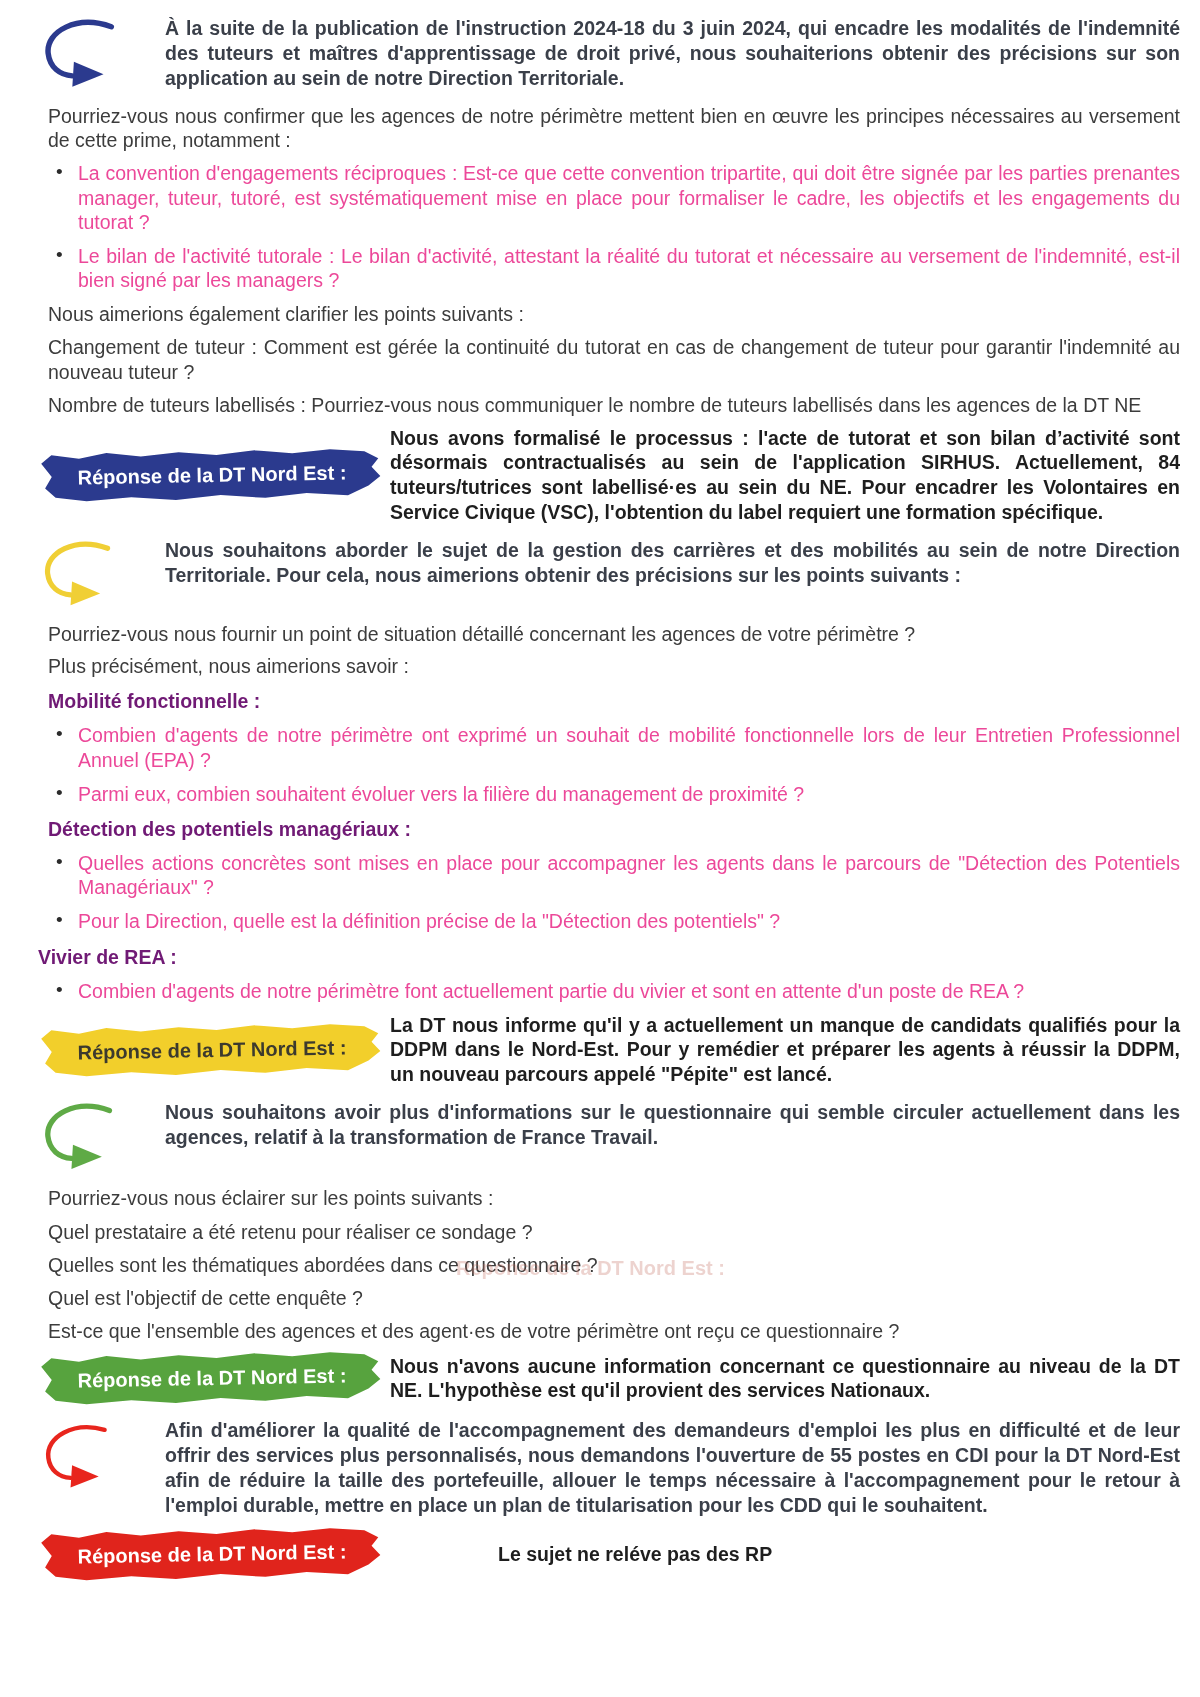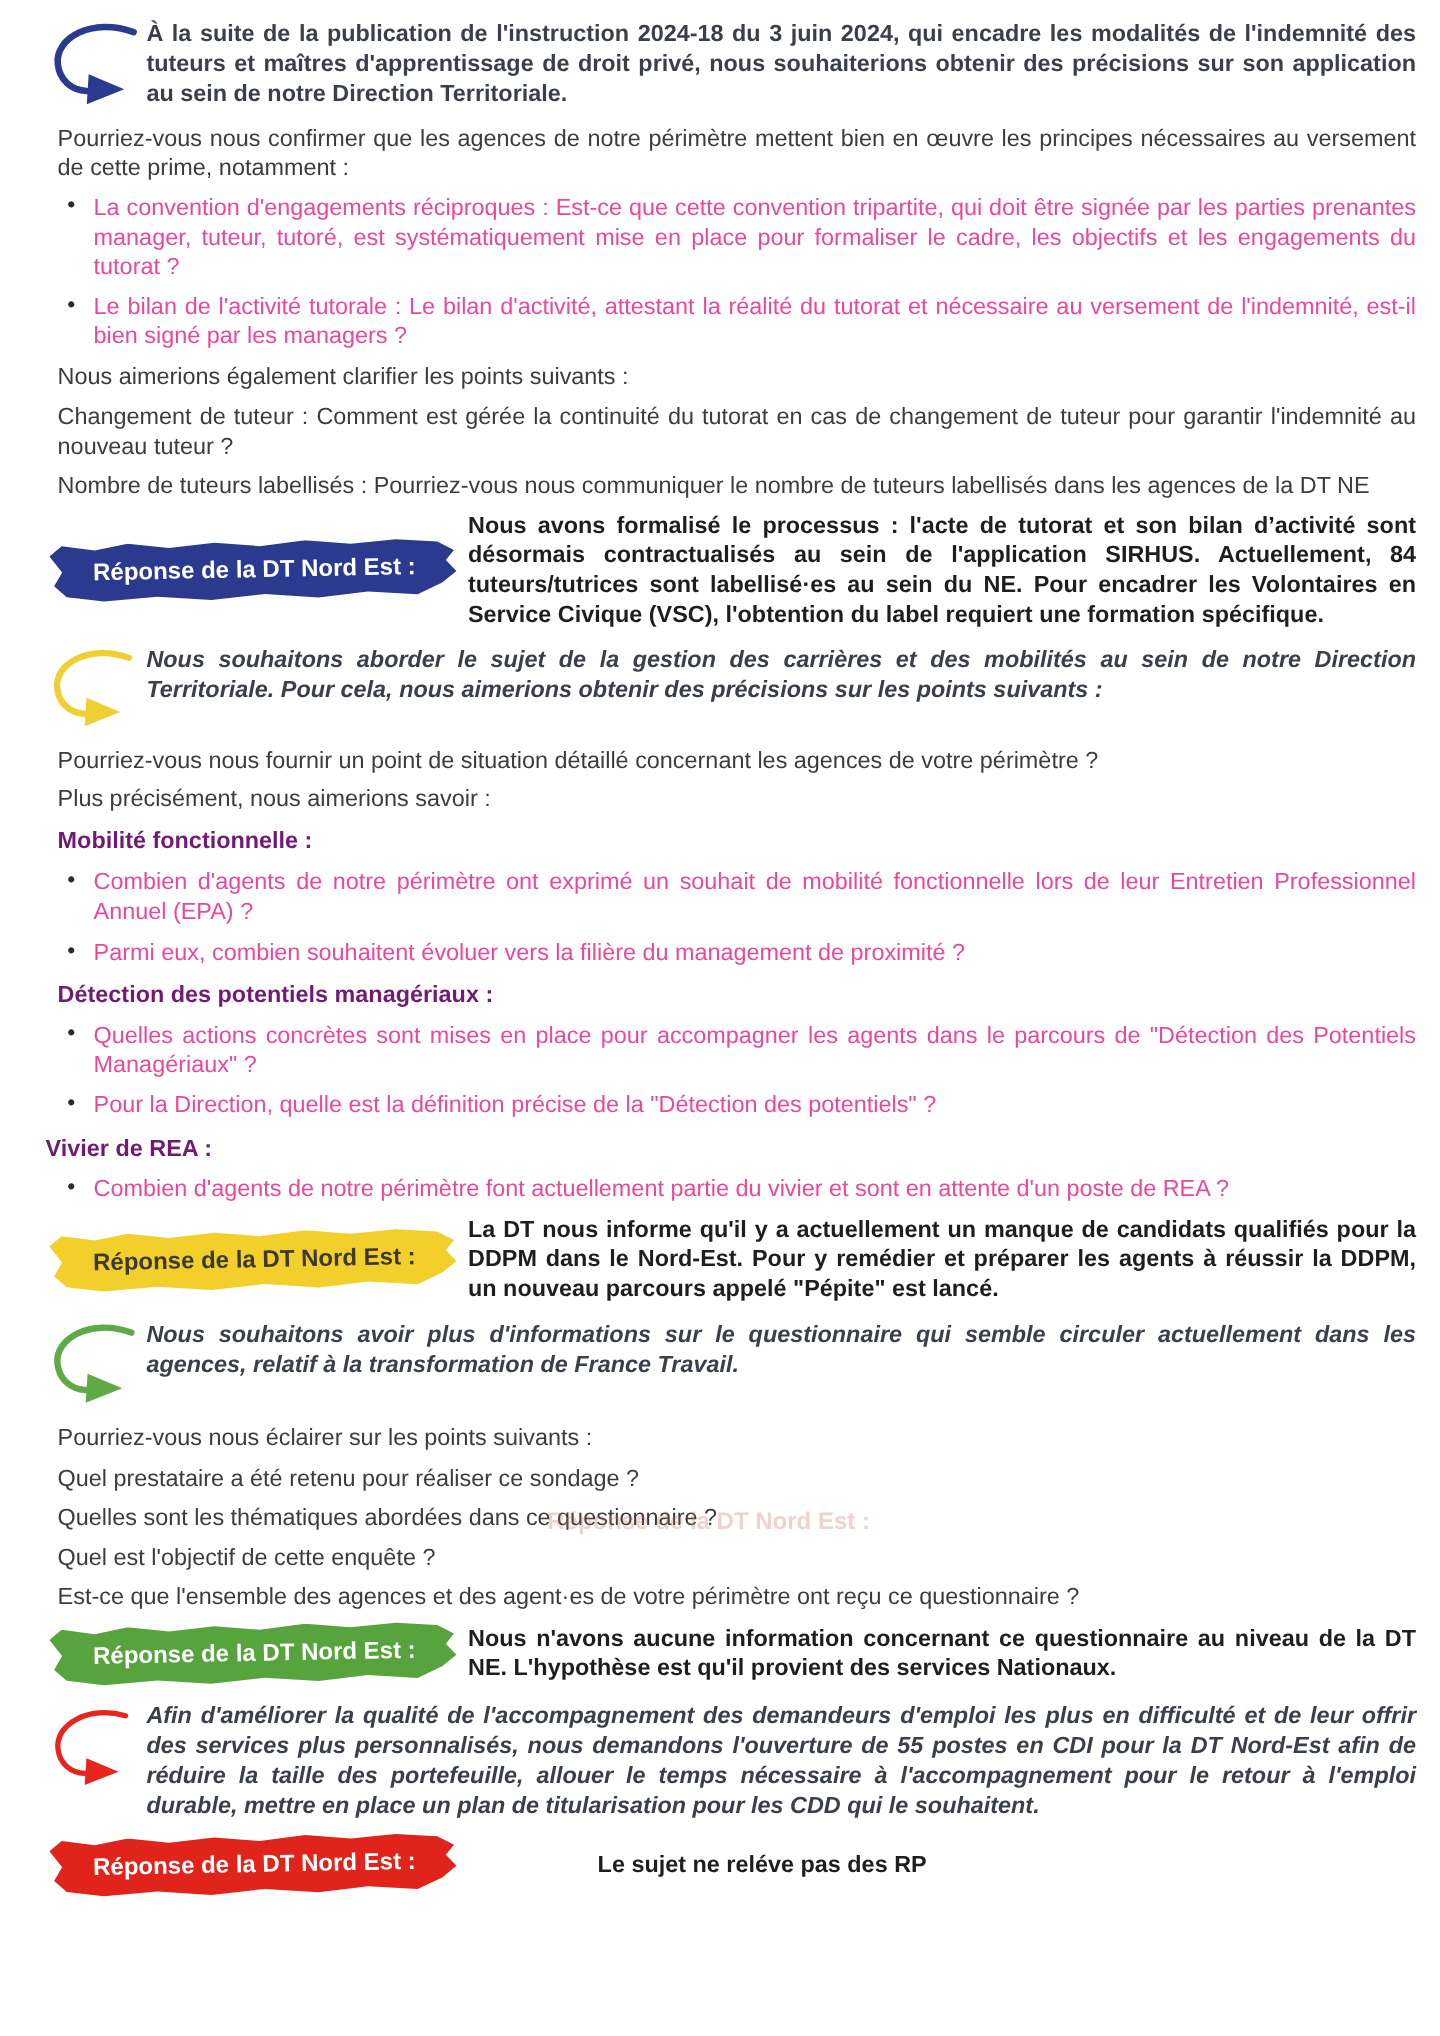--- a/index.html
+++ b/index.html
@@ -3,42 +3,42 @@
 <meta charset="utf-8">
 <style>
   html,body{margin:0;padding:0;background:#ffffff;}
   .doc{
     width:1200px;height:1697px;box-sizing:border-box;
     padding:12px 20px 0 38px;overflow:hidden;position:relative;
     font-family:"Liberation Sans",sans-serif;color:#3f3f3f;background:#ffffff;
   }
   p.body{margin:0 0 9px 10px;font-size:19.5px;line-height:1.24;text-align:justify;color:#3c3c3c;}
   p.body.tight{margin-bottom:8px;}
-  .intro-row{display:flex;align-items:flex-start;margin:4px 0 10px 0;}
+  .intro-row{display:flex;align-items:flex-start;margin:4px 0 10px 0;gap:43px;}
   .arrow-box{width:84px;flex:none;padding-top:2px;}
   .arrow-box svg{display:block;}
   .intro-text{flex:1;font-weight:700;color:#3a3f49;font-size:19.5px;line-height:1.28;text-align:justify;}
   ul.bullets{list-style:none;margin:2px 0 10px 0;padding:0 0 0 40px;}
   ul.bullets li{position:relative;margin-bottom:10px;font-size:19.5px;line-height:1.24;text-align:justify;color:#ec4899;}
   ul.bullets li::before{content:"\2022";position:absolute;left:-22px;top:-1px;color:#2b2b2b;font-size:19px;}
   .subhead{font-weight:700;color:#701a75;margin:12px 0 10px 10px;font-size:19.5px;}
   .subhead.flush{margin-left:0;}
   .response-row{display:flex;align-items:center;margin:4px 0 12px 0;}
   .badge{width:348px;flex:none;height:52px;position:relative;}
   .badge .paint{position:absolute;left:0;right:4px;top:0;bottom:0;transform:rotate(-1.1deg);
     clip-path:polygon(1% 22%,4% 6%,12% 14%,20% 4%,30% 12%,41% 5%,52% 12%,63% 4%,74% 11%,85% 5%,95% 10%,99% 24%,97% 40%,99.5% 58%,96% 76%,90% 94%,78% 88%,66% 96%,53% 89%,40% 97%,27% 90%,14% 96%,5% 88%,2% 70%,4% 48%);}
   .badge .badge-label{position:absolute;inset:0;display:flex;align-items:center;justify-content:center;
     font-weight:700;font-size:20px;color:#ffffff;transform:rotate(-1.1deg);white-space:nowrap;}
   .badge.yellow .badge-label{color:#3c3a2e;}
   .response-text{flex:1;font-weight:700;font-size:19.5px;line-height:1.26;color:#1e1e1e;text-align:justify;padding-left:4px;}
   .response-text.single{text-align:left;padding-left:112px;}
   .q3-wrap{position:relative;}
   .watermark{position:absolute;left:418px;top:157px;font-weight:700;font-size:20px;
     color:rgba(195,110,95,0.30);pointer-events:none;white-space:nowrap;}
-  .sect{margin-top:14px;font-style:italic;}
+  .sect{margin-top:14px;}
 </style>
 </head>
 <body>
 
 <div class="doc">
 
   <div class="intro-row">
     <div class="arrow-box">
       <svg width="78" height="76" viewBox="0 0 100 95" aria-hidden="true">
         <path d="M 94 10 C 50 -6 10 16 13 44 C 15 62 28 72 44 73" fill="none" stroke="#2b3a8e" stroke-width="7" stroke-linecap="round"></path>

